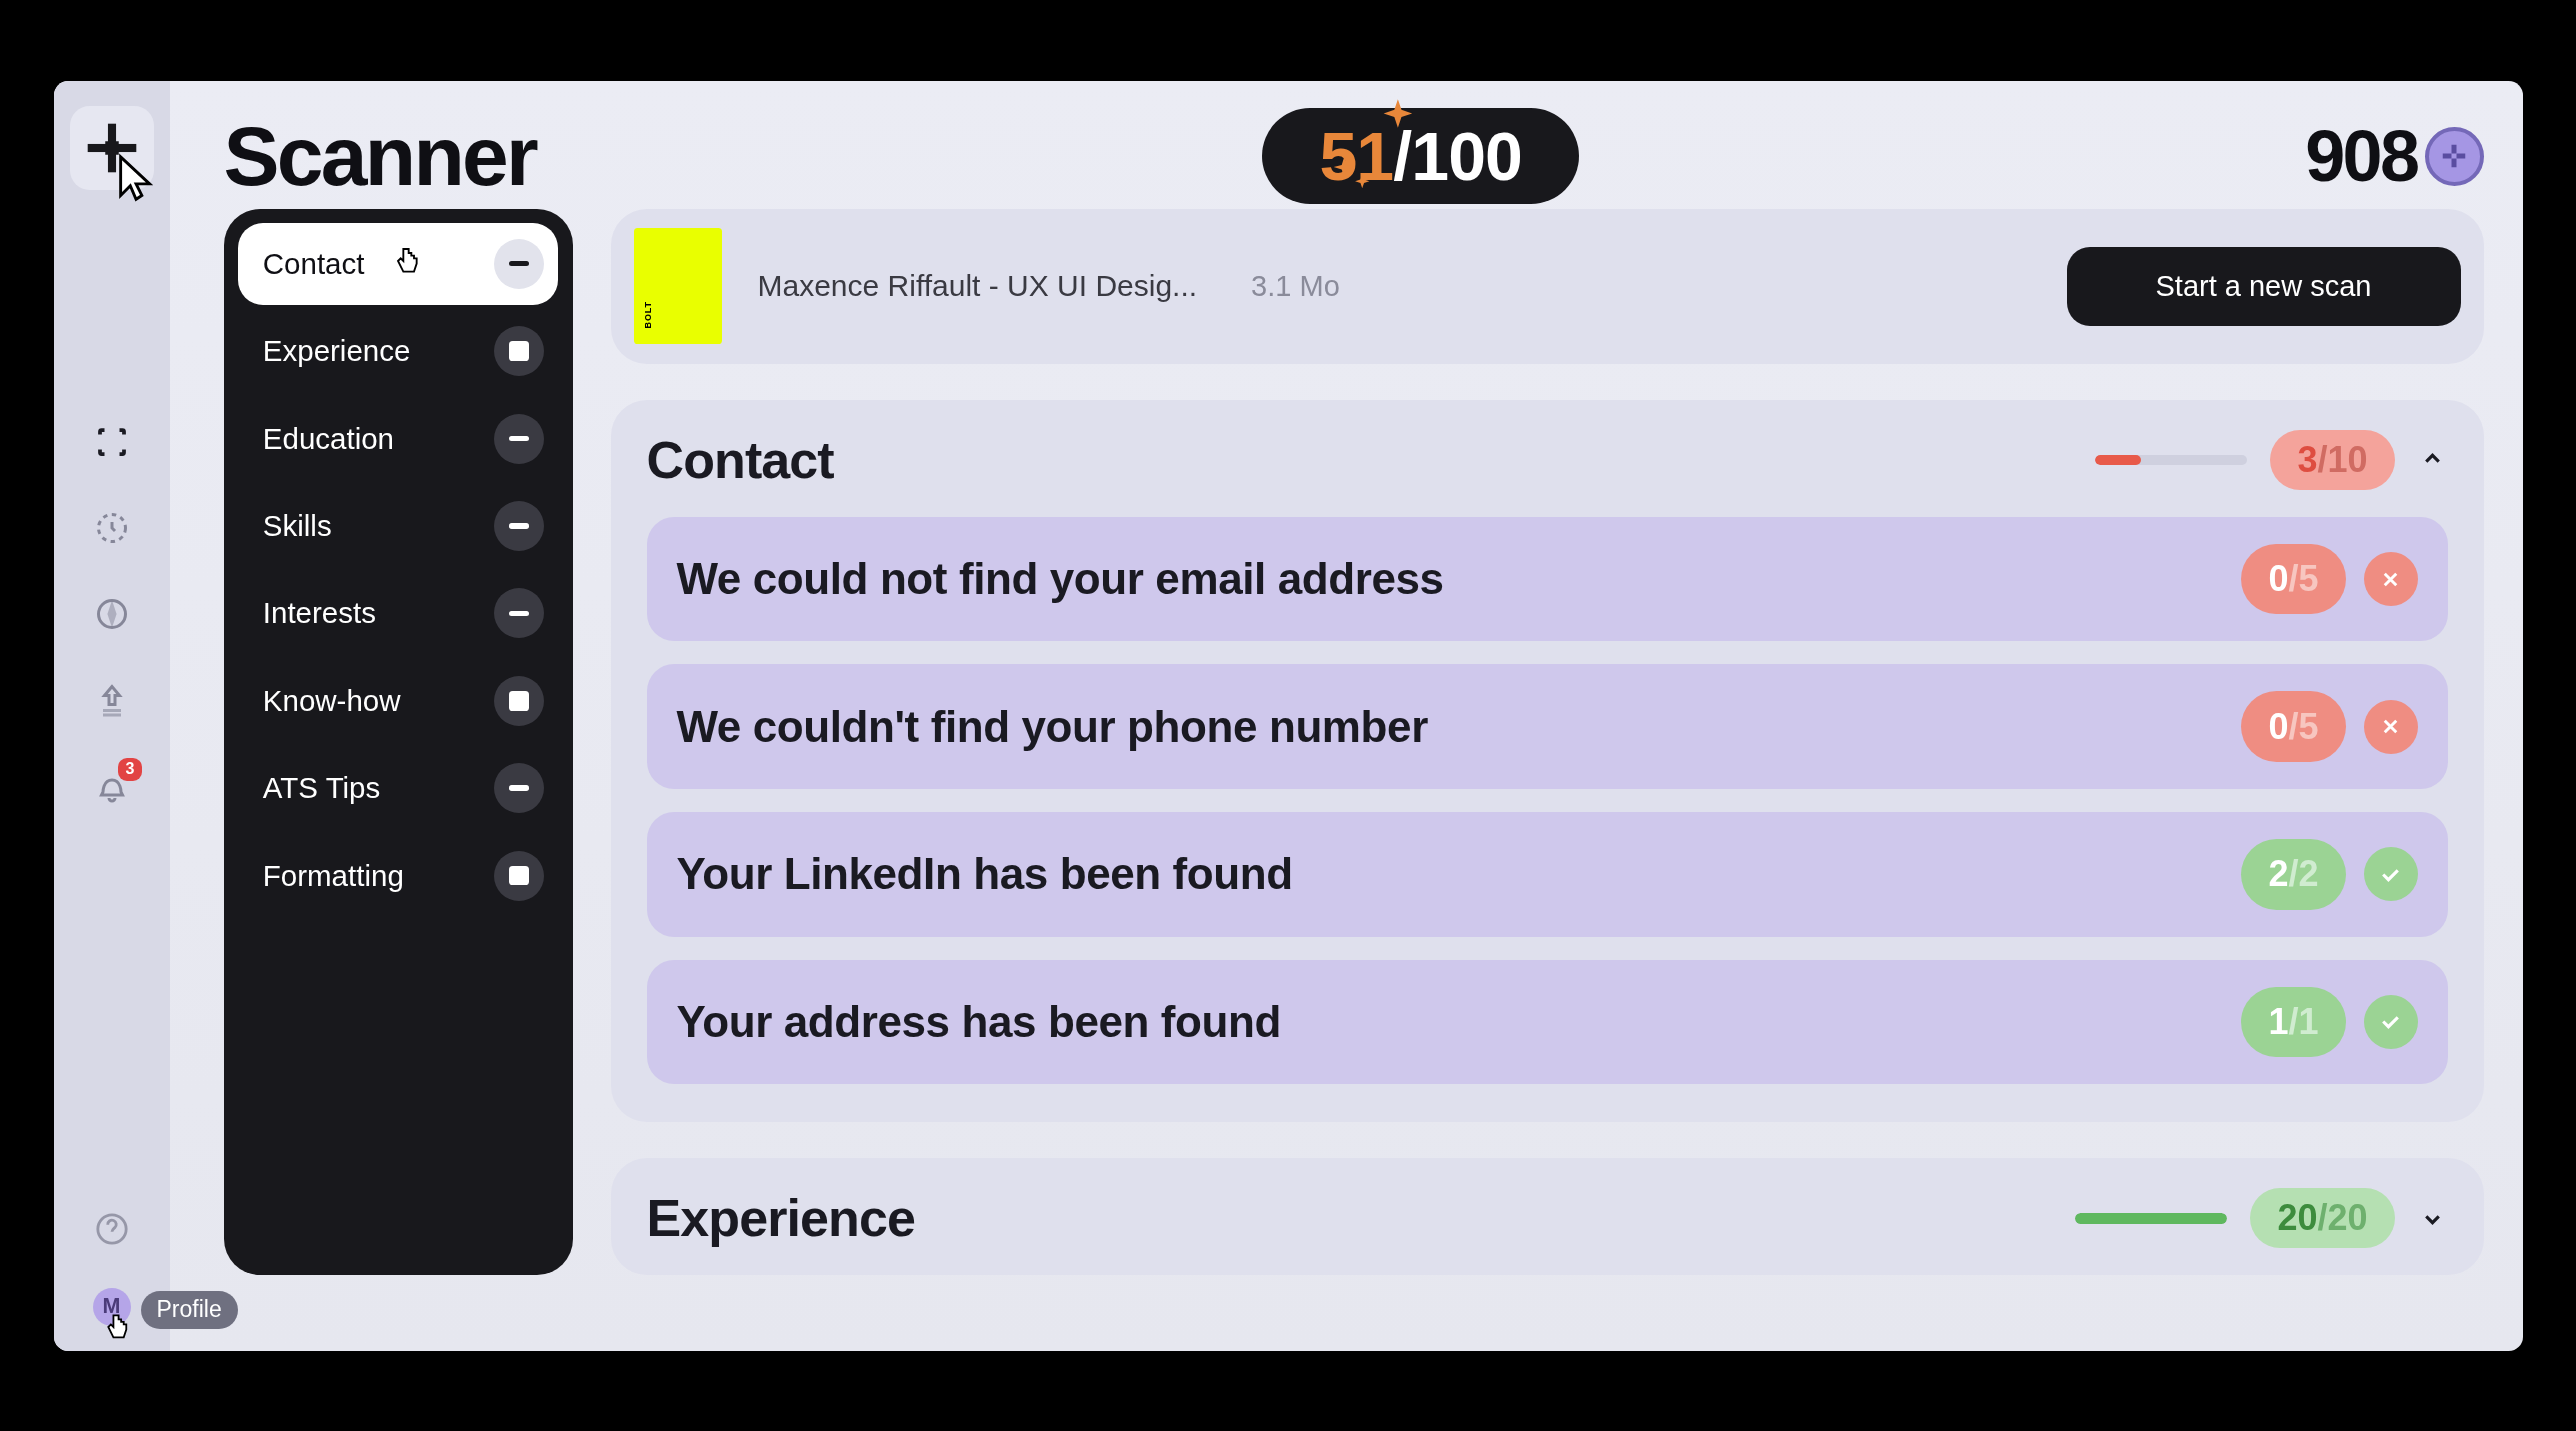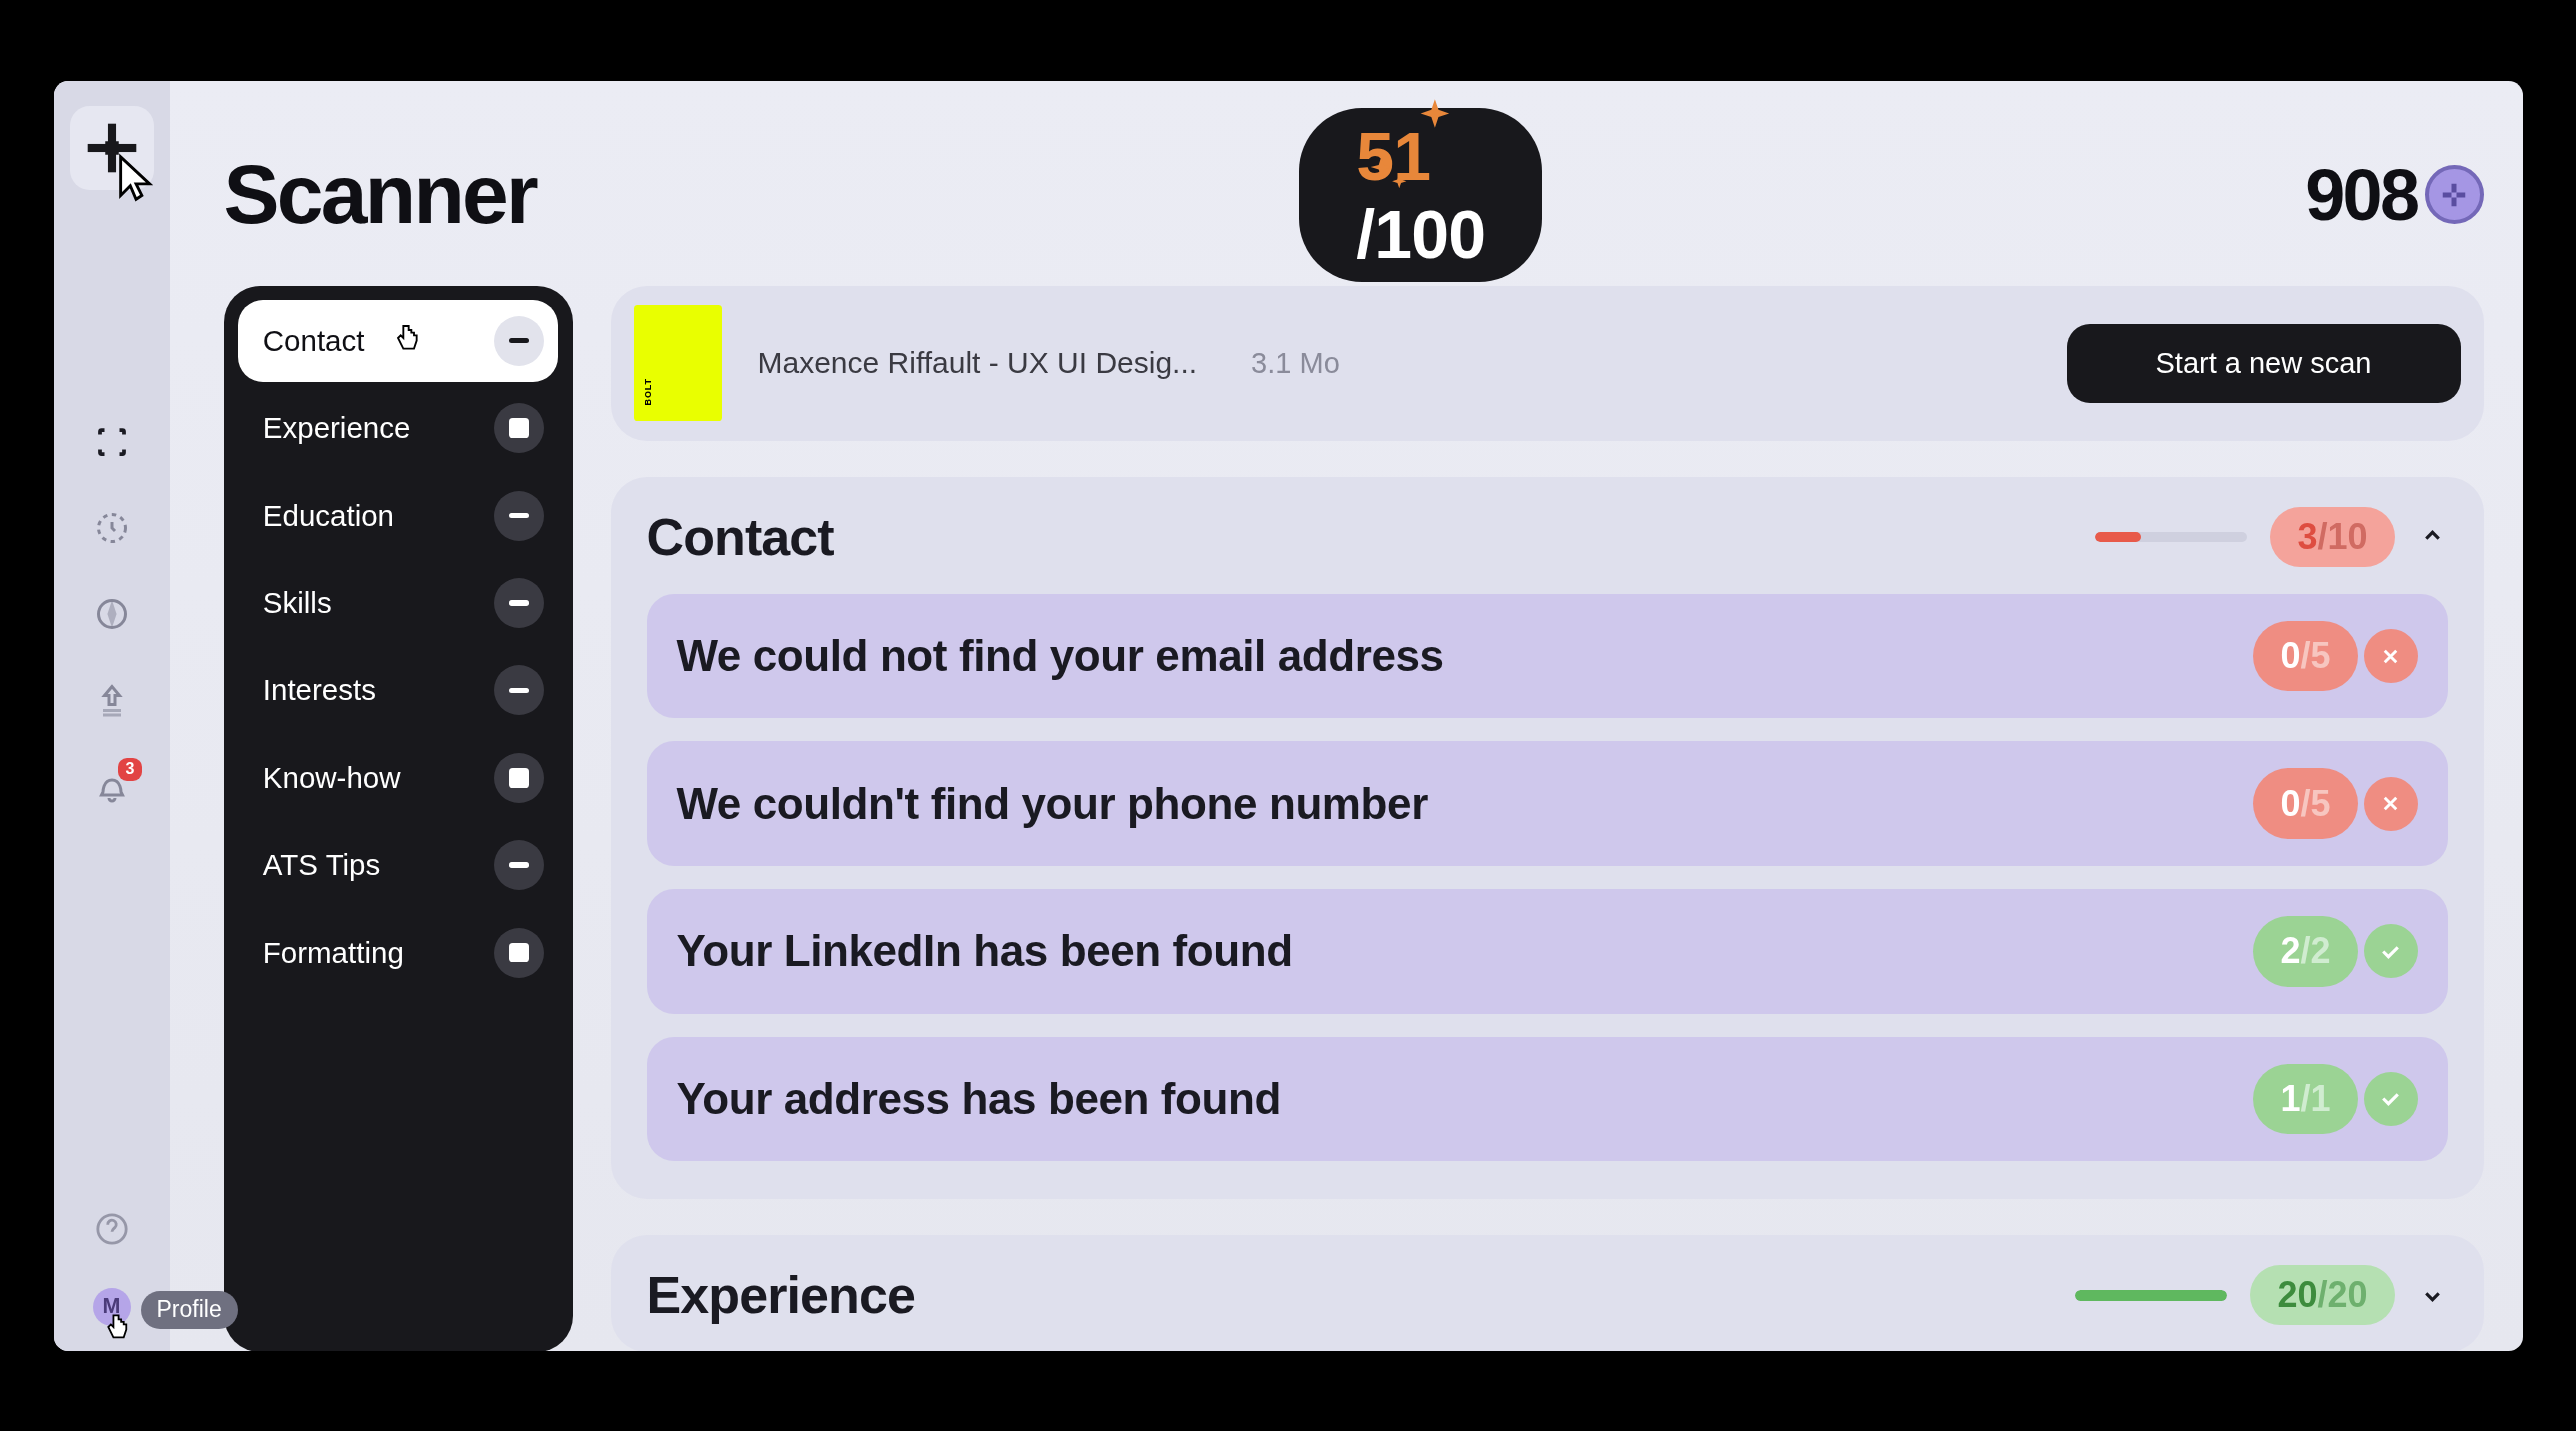--- a/index.html
+++ b/index.html
@@ -17,21 +17,21 @@
   .help-icon { color: #9697a8; }
   .avatar { width: 38px; height: 38px; border-radius: 50%; background: #b5a5e8; display: flex; align-items: center; justify-content: center; color: #4b3b7a; font-weight: 600; font-size: 21.5px; position: relative; }
   .profile-tooltip { position: absolute; left: 48px; top: 3.6px; background: #6f7080; color: #fff; padding: 5.4px 16px; border-radius: 23px; font-size: 23px; font-weight: 400; white-space: nowrap; }
   .cursor-pointer { position: absolute; width: 32px; height: 36px; }
   .notif-badge { position: absolute; top: -9px; right: -10.7px; background: #e24444; color: #fff; font-size: 16px; font-weight: 700; border-radius: 9px; padding: 0 7.2px; min-width: 23px; height: 23px; display:flex; align-items:center; justify-content:center; }
 
   
   .main { flex: 1; padding: 27px 39px 0 54px; overflow: hidden; }
   .header { display: flex; align-items: center; justify-content: space-between; margin-bottom: 4px; }
   .title { font-size: 84px; font-weight: 700; letter-spacing: -2.7px; color: #0f0f14; }
-  .score-pill { background: #18181c; color: #fff; border-radius: 63px; padding: 9px 57px; display: flex; align-items: baseline; font-size: 68px; font-weight: 600; letter-spacing: -0.9px; position: relative; flex-direction: column; }
+  .score-pill { background: #18181c; color: #fff; border-radius: 63px; padding: 9px 57px; display: flex; align-items: baseline; font-size: 68px; font-weight: 600; letter-spacing: -0.9px; position: relative; }
   .score-pill .score { color: #e8873a; }
   .score-pill .sparkles { position: absolute; left: 61px; top: -16px; }
   .points { display: flex; align-items: center; gap: 7.2px; font-size: 72px; font-weight: 700; letter-spacing: -2.7px; color: #0f0f14; }
   .points .coin { width: 59px; height: 59px; border-radius: 50%; background: #a596e4; display:flex; align-items:center; justify-content:center; border: 4.5px solid #7468b8; }
 
   .content { display: flex; gap: 38px; }
 
   
   .categories { width: 349px; background: #18181c; border-radius: 36px; padding: 14.3px; }
   .cat-item { display: flex; align-items: center; justify-content: space-between; padding: 16px 14.3px 16px 25px; border-radius: 25px; color: #fff; font-size: 29.5px; font-weight: 500; cursor: pointer; margin-bottom: 5.4px; position: relative; }
@@ -62,21 +62,21 @@
   .mini-score { border-radius: 34px; padding: 9px 27px; font-size: 36px; font-weight: 600; display:flex; align-items: baseline; }
   .mini-score.bad { background: #f4a39b; color: #de4d40; }
   .mini-score.bad .den { color: #d06b62; }
   .mini-score.good { background: #b5e0b2; color: #3d8c3d; }
   .mini-score.good .den { color: #6eb06e; }
   .chevron-toggle { width: 30px; height: 30px; display:flex; align-items:center; justify-content:center; color: #1a1a22; cursor: pointer; }
 
   .issue { background: #cfc8ec; border-radius: 27px; padding: 27px 30px; display: flex; align-items: center; justify-content: space-between; margin-bottom: 23px; }
   .issue:last-child { margin-bottom: 2px; }
   .issue-text { font-size: 44px; font-weight: 600; color: #1a1a22; letter-spacing: -0.4px; }
-  .issue-right { display: flex; align-items: center; gap: 6px; }
+  .issue-right { display: flex; align-items: center; gap: 18px; }
   .issue-score { border-radius: 36px; padding: 14.3px 27px; font-size: 36px; font-weight: 600; }
   .issue-score.bad { background: #ef8d82; color: #fff; }
   .issue-score.bad .den { color: #f7c6c0; }
   .issue-score.good { background: #9bd394; color: #fff; }
   .issue-score.good .den { color: #d0ecd0; }
   .issue-icon { width: 54px; height: 54px; border-radius: 50%; display:flex; align-items:center; justify-content:center; }
   .issue-icon.bad { background: #ef8d82; }
   .issue-icon.good { background: #9bd394; }
 </style>
 </head>

